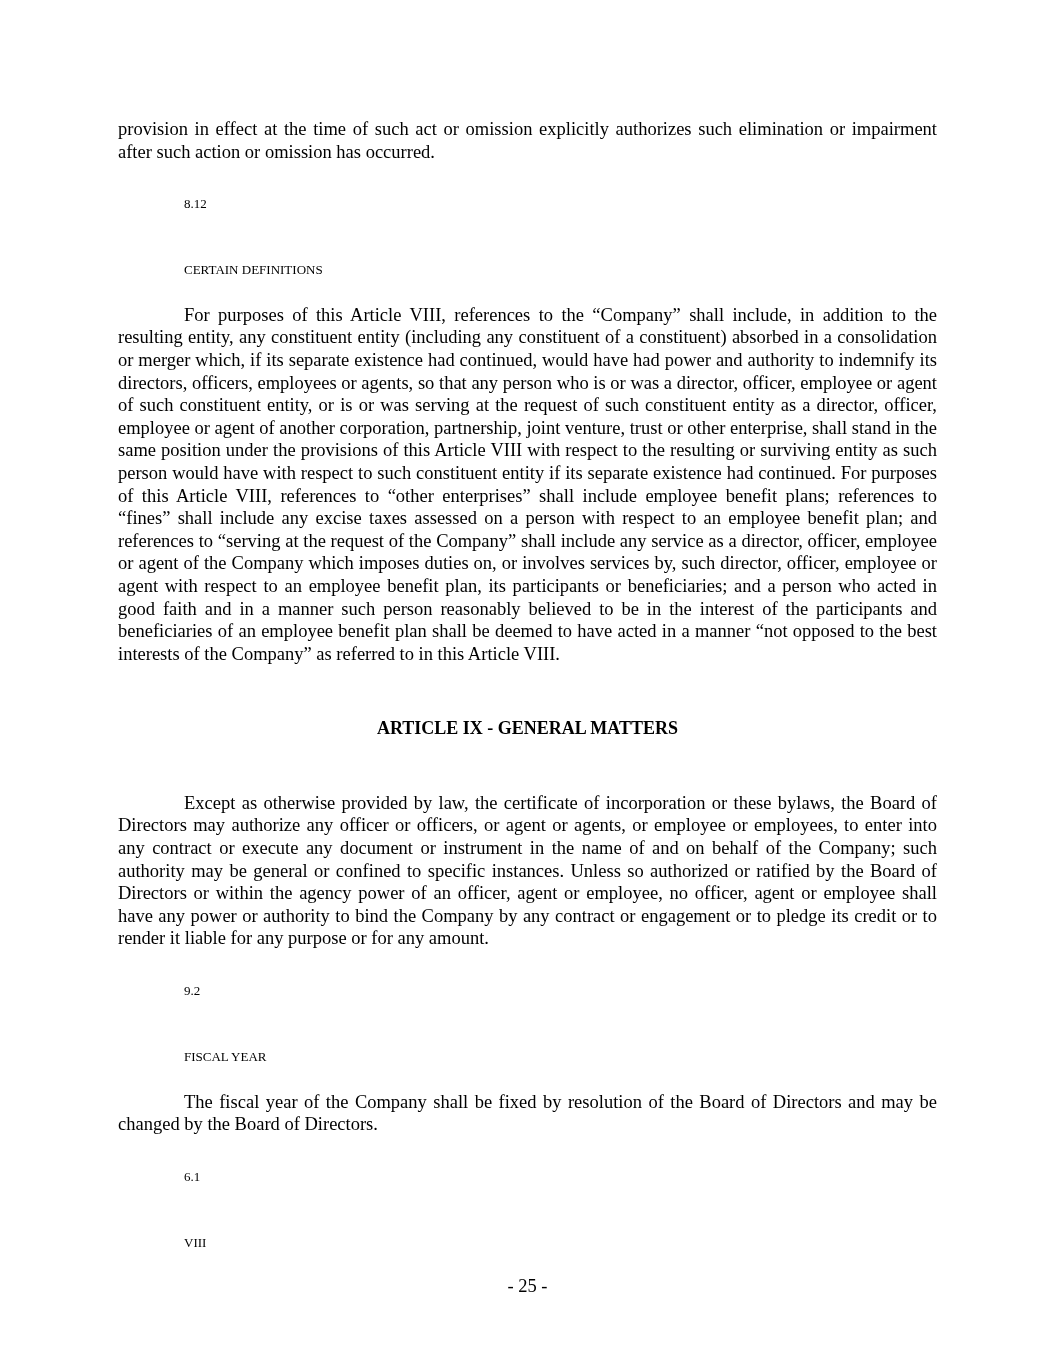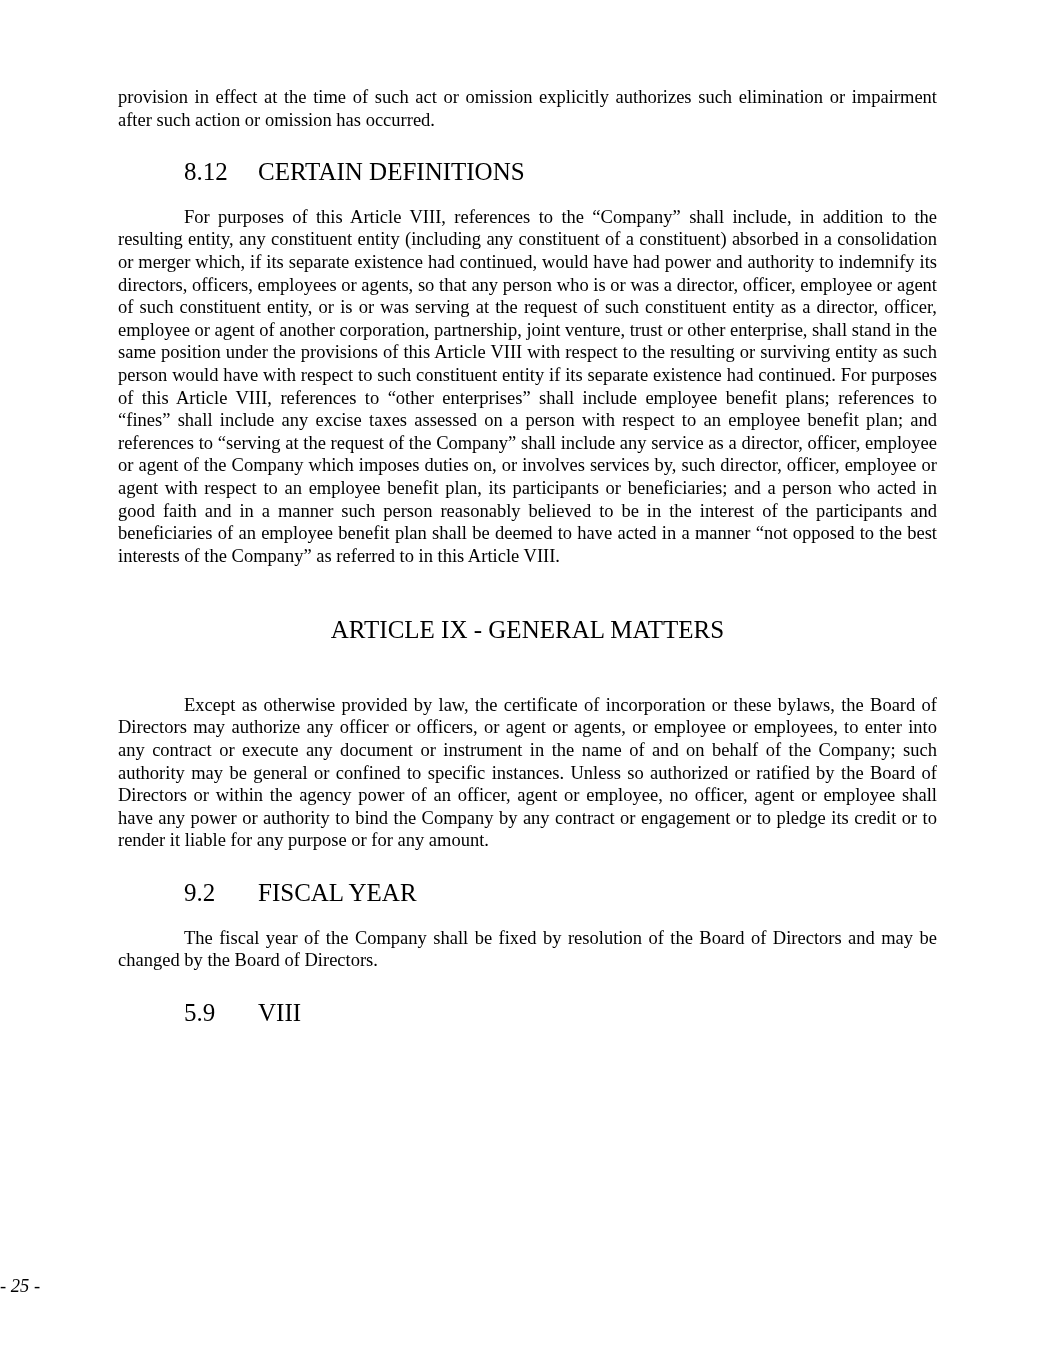--- a/index.html
+++ b/index.html
@@ -11,63 +11,62 @@
     width: 1055px;
     min-height: 1365px;
     font-family: "Liberation Serif", "DejaVu Serif", serif;
     color: #000000;
   }
   .page {
     position: relative;
     width: 1055px;
     min-height: 1365px;
     box-sizing: border-box;
-    padding: 86px 118px 60px 118px;
+    padding: 118px 118px 60px 118px;
   }
   .body-para {
     font-size: 18.5px;
     line-height: 22.6px;
     text-align: justify;
     margin: 0 0 0 0;
     hyphens: none;
   }
   .para-indent {
     text-indent: 66px;
   }
   .gap-small { height: 22px; }
   .gap-med { height: 30px; }
   .gap-large { height: 52px; }
   .section-head {
-    font-size: 25px;
+    font-size: 13px;
     line-height: 22.6px;
     display: flex;
     margin-left: 66px;
+    flex-direction: column;
   }
   .section-num {
     width: 66px;
     flex: 0 0 66px;
   }
   .section-title {
     flex: 1 1 auto;
-    margin-left: 8px;
   }
   .article-head {
     text-align: center;
-    font-weight: normal;
-    font-size: 25px;
+    font-weight: bold;
+    font-size: 18px;
     line-height: 22.6px;
   }
   .footer {
     position: absolute;
     left: 0;
     right: 0;
     bottom: 68px;
-    text-align: left;
+    text-align: center;
     font-size: 18.5px;
-    font-style: italic;
   }
   b { font-weight: normal; }
 </style>
 </head>
 <body>
 
 <div class="page">
 
   <p class="body-para">provision in effect at the time of such act or omission explicitly authorizes such elimination or impairment after such action or omission has occurred.</p>
 
@@ -100,21 +99,21 @@
     <span class="section-title">FISCAL YEAR</span>
   </div>
 
   <div class="gap-small"></div>
 
   <p class="body-para para-indent">The fiscal year of the Company shall be fixed by resolution of the Board of Directors and may be changed by the Board of Directors.</p>
 
   <div class="gap-med"></div>
 
   <div class="section-head">
-    <span class="section-num">5.9</span>
+    <span class="section-num">6.1</span>
     <span class="section-title">VIII</span>
   </div>
 
   <div class="gap-small"></div>
 
 
   <div class="footer">- 25 -</div>
 
 </div>
 

